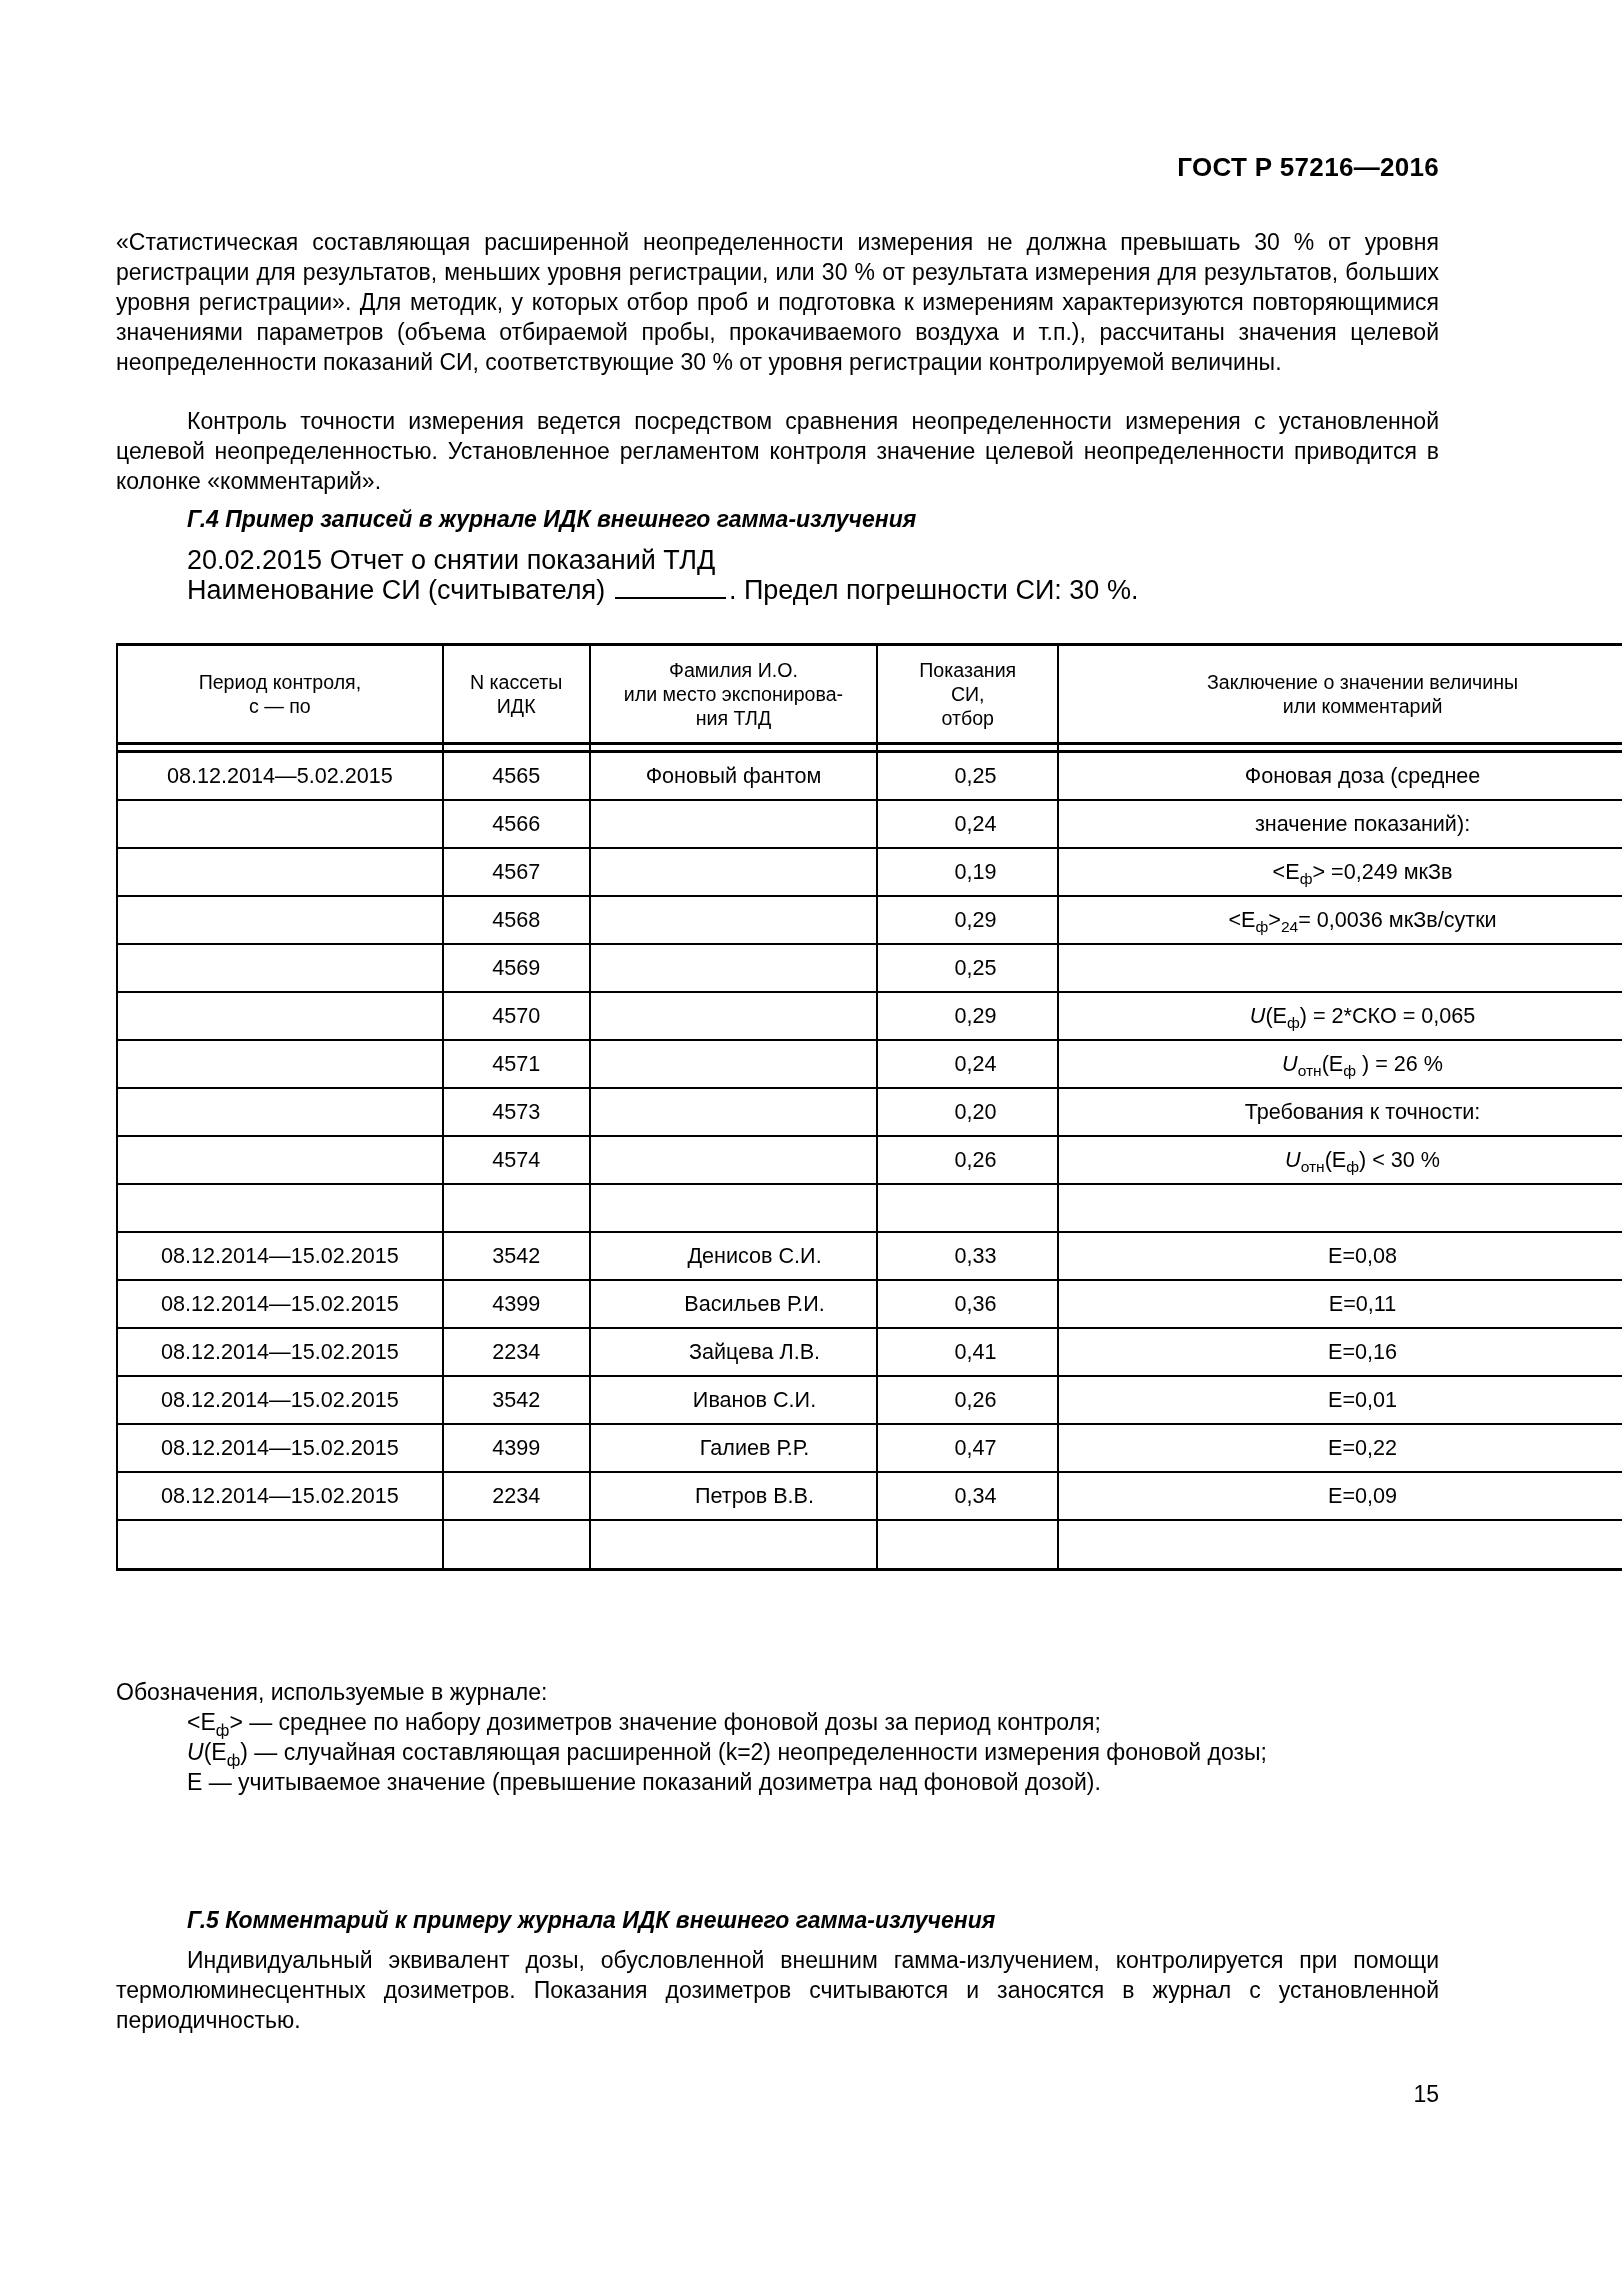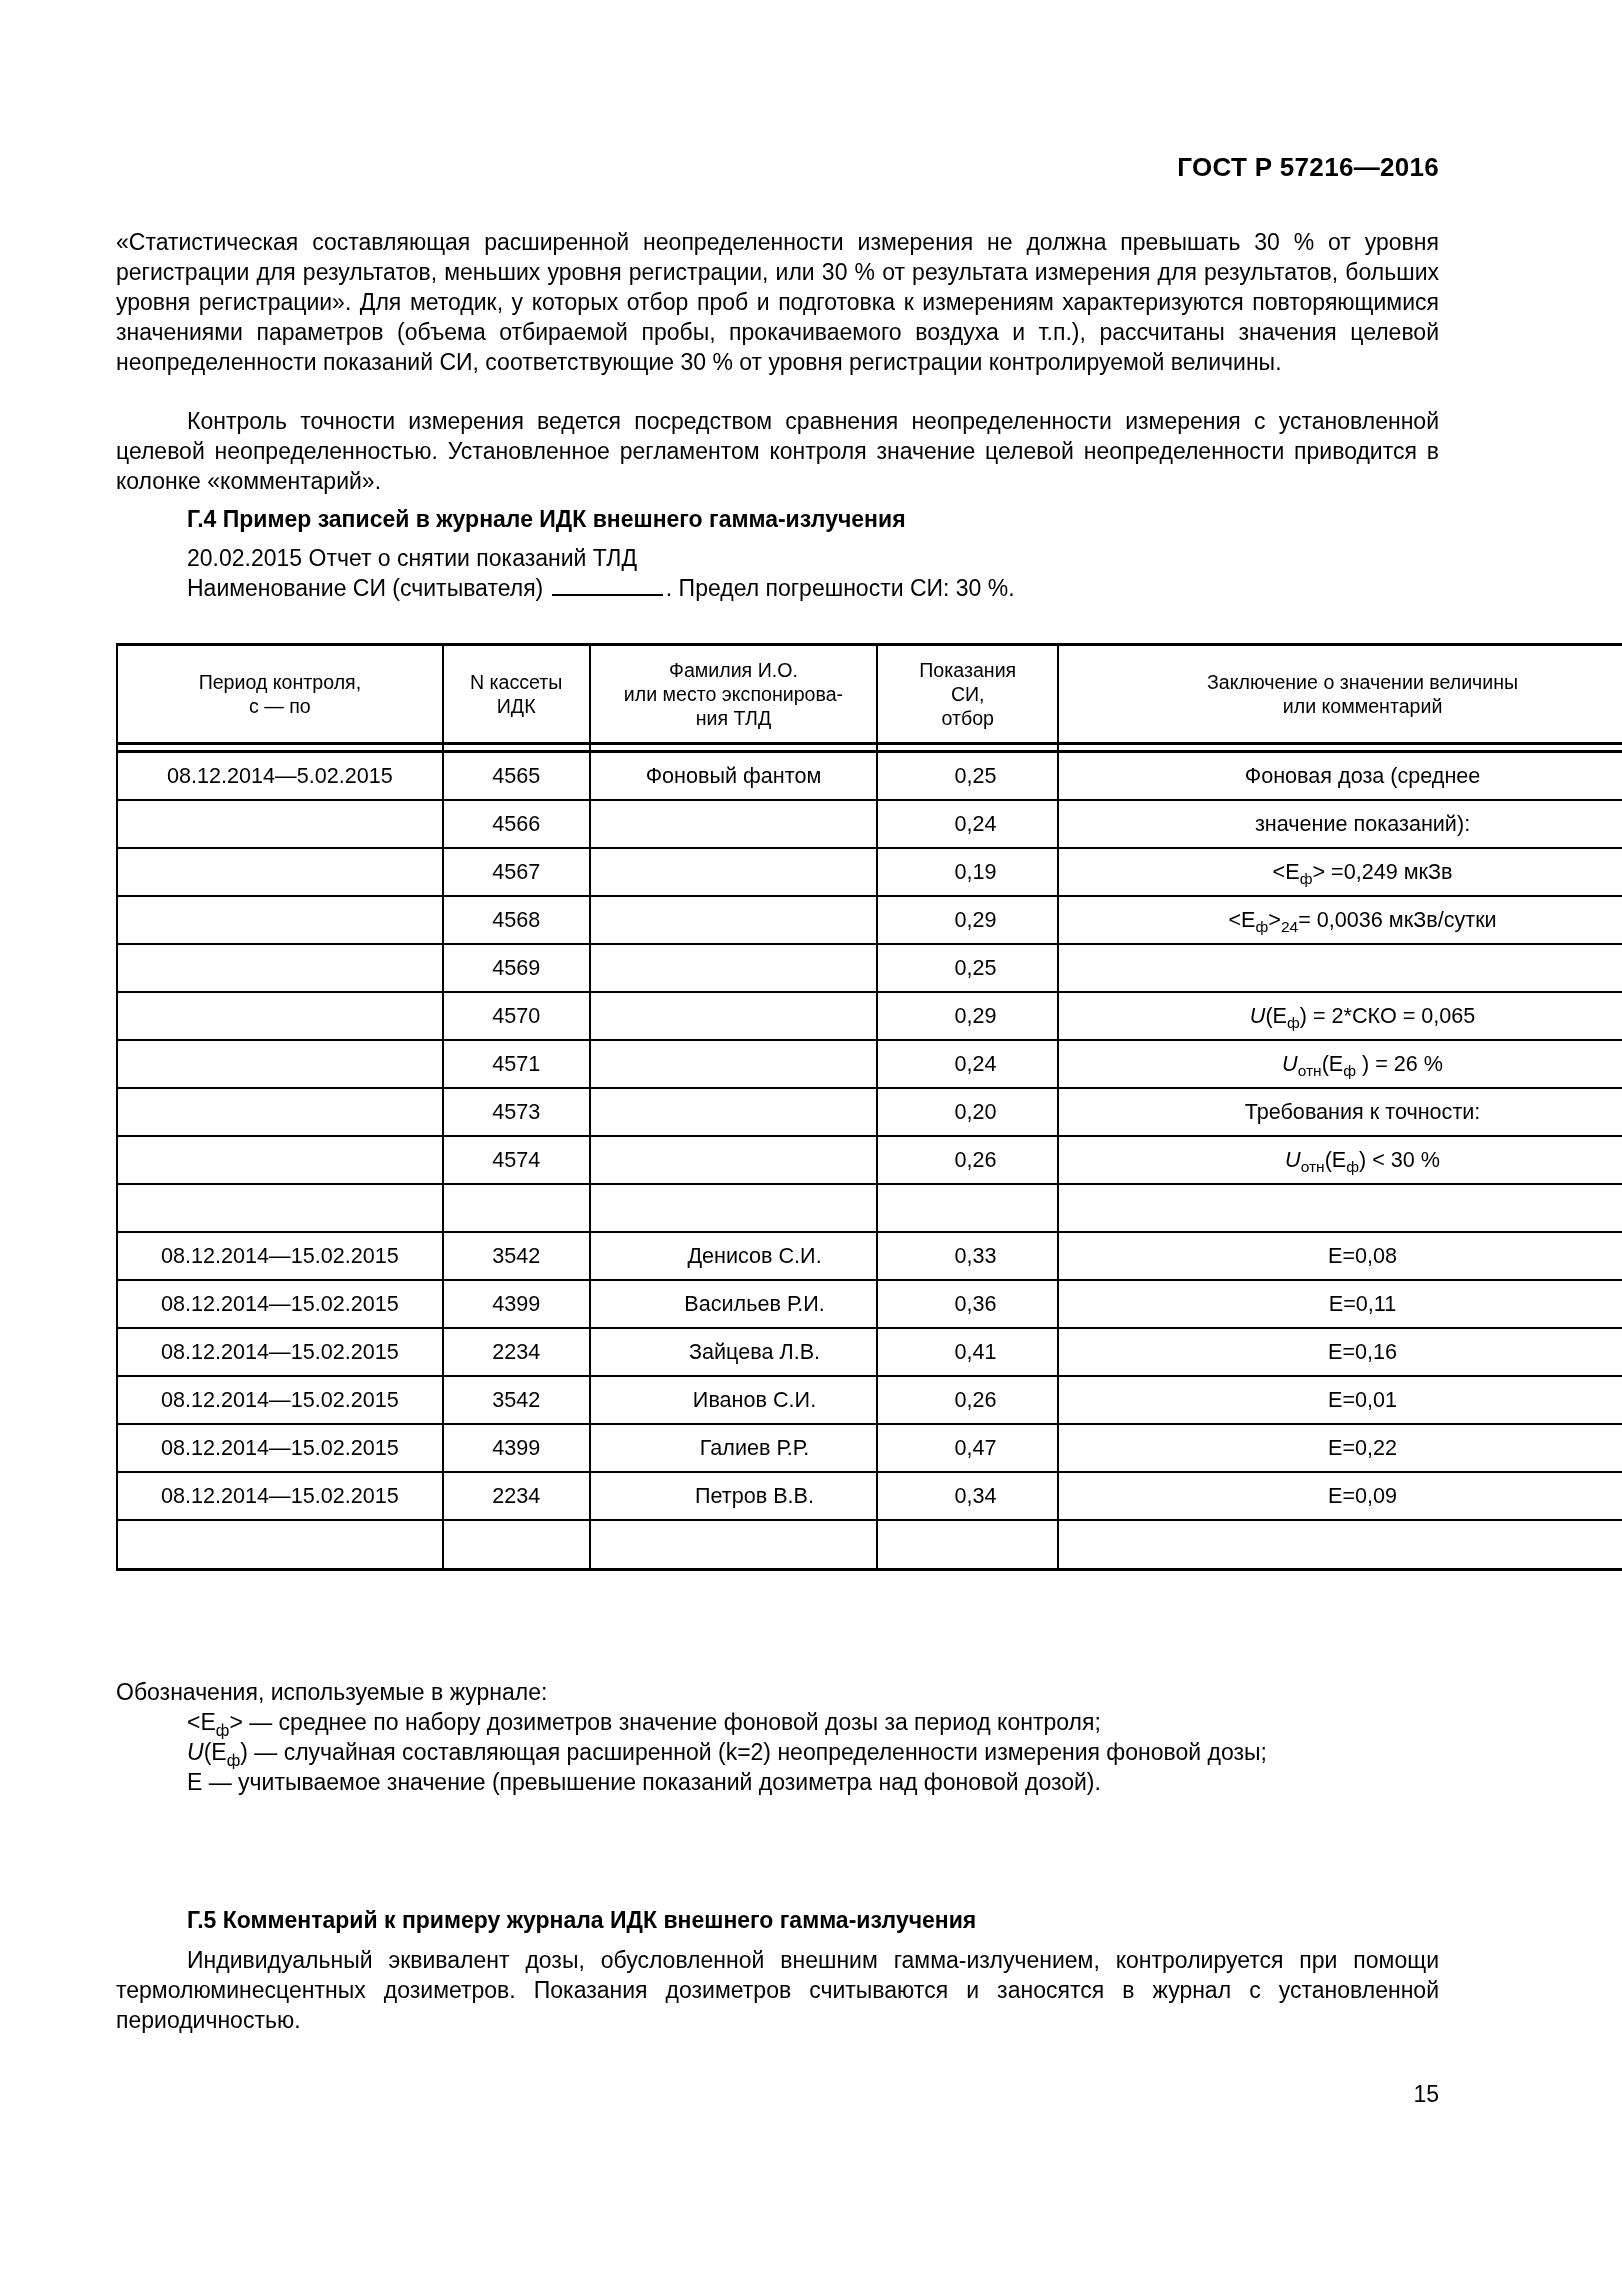--- a/index.html
+++ b/index.html
@@ -3,23 +3,23 @@
 <meta charset="utf-8">
 <style>
   html, body { margin:0; padding:0; background:#ffffff; }
   body { width:1623px; height:2295px; position:relative; font-family:"Liberation Sans", sans-serif; color:#000; }
   .page { position:absolute; left:116px; top:0; width:1323px; }
   .doc-code { position:absolute; top:152px; right:0; font-weight:bold; font-size:26px; letter-spacing:0.3px; }
   .body-text { font-size:23px; line-height:30px; text-align:justify; margin:0; }
   .indent { text-indent:71px; }
   .para1 { position:absolute; top:227px; left:0; width:1323px; }
   .para2 { position:absolute; top:406px; left:0; width:1323px; }
-  .sec-title { position:absolute; left:71px; font-weight:bold; font-size:23px; }
+  .sec-title { position:absolute; left:71px; font-weight:bold; font-size:23px;font-style:italic; }
   .sec4 { top:506px; }
-  .line-plain { position:absolute; left:71px; font-size:23px;text-align:right; }
+  .line-plain { position:absolute; left:71px; font-size:27px;text-align:right; }
   .report-date { top:545px; }
   .reader-line { top:575px; }
   .blank { display:inline-block; width:111px; border-bottom:2px solid #000; height:18.3px; vertical-align:baseline; margin:0 2.6px; }
   table.journal { position:absolute; top:643px; left:0; width:1552px; border-collapse:collapse; font-size:21.6px; }
   table.journal td, table.journal th { border-left:2px solid #000; border-right:2px solid #000; text-align:center; padding:0 3.9px; font-weight:normal; }
   table.journal th { font-size:19.6px; line-height:24px; height:96px; border-top:3.3px solid #000; border-bottom:3.3px solid #000; }
   table.journal tr.first td { border-top:3.3px solid #000; }
   table.journal td { height:46px; border-bottom:2.6px solid #000; }
   table.journal tr.last td { border-bottom:3.3px solid #000; height:47px; }
   .spacer-row td { height:5.2px !important; border-bottom:0 !important; }

